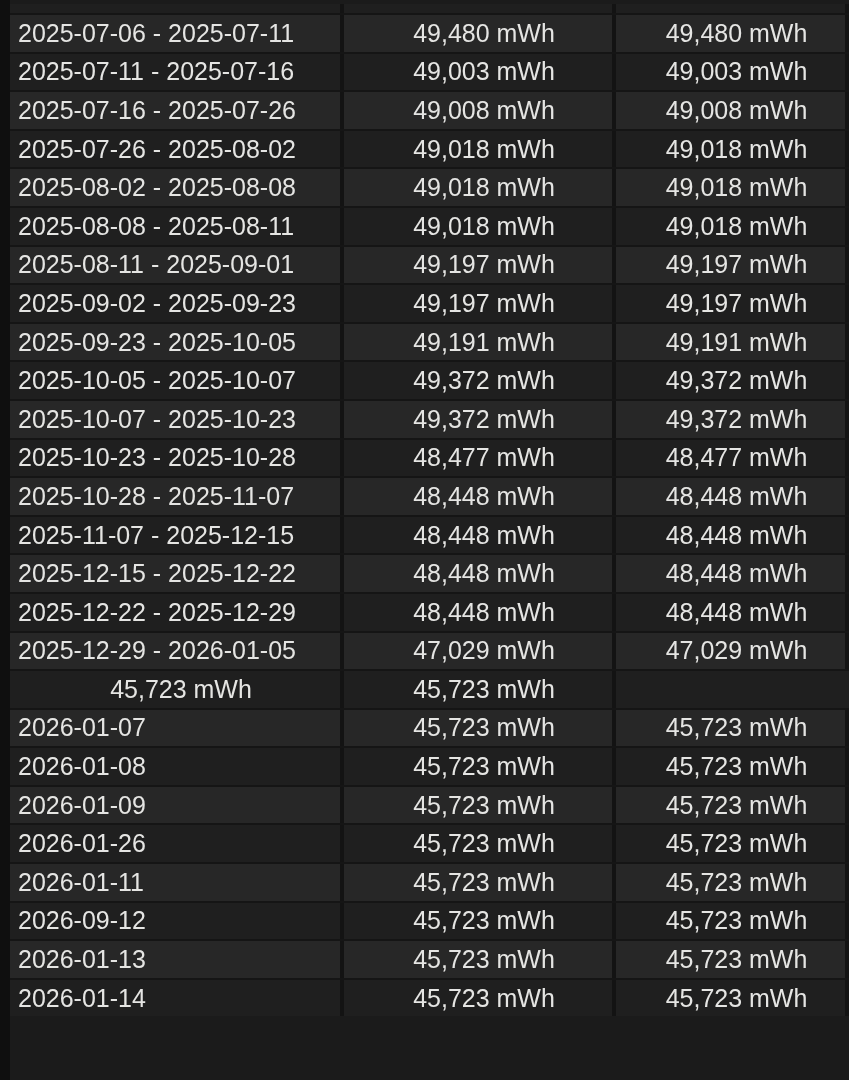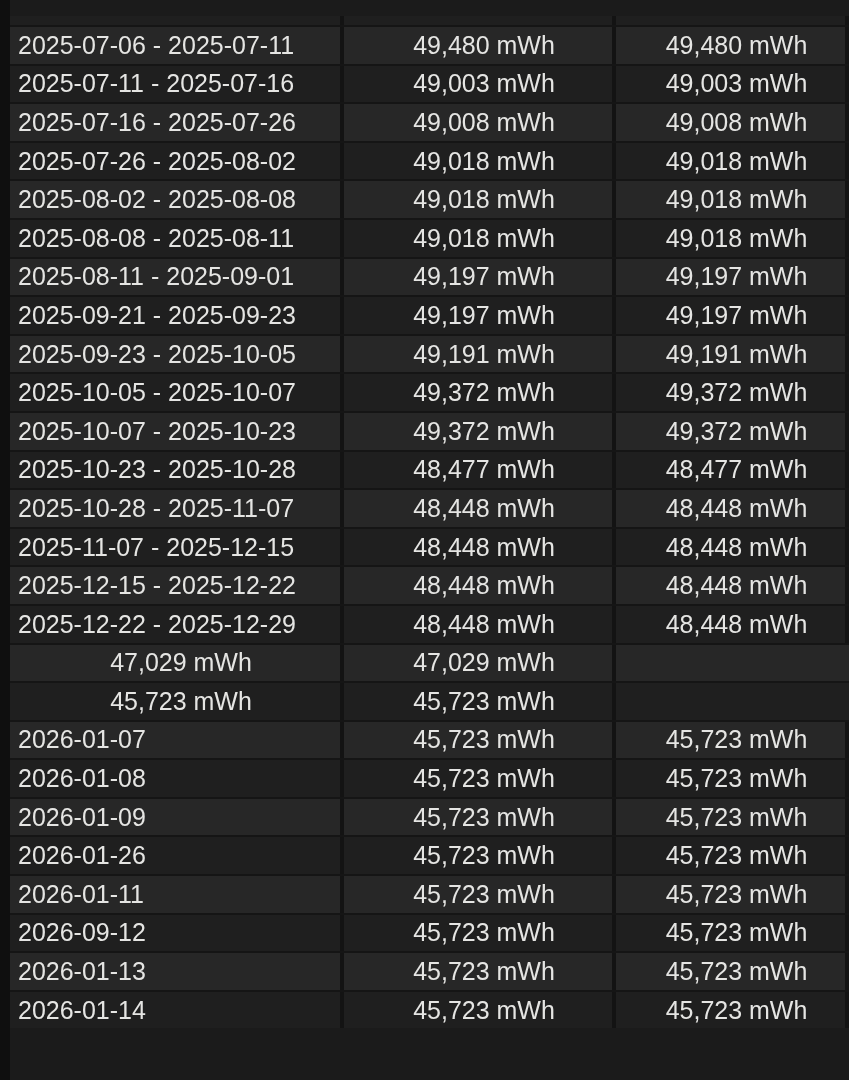--- a/index.html
+++ b/index.html
@@ -19,21 +19,21 @@
     font-family: "Liberation Sans", sans-serif;
   }
   .left-gutter {
     position: absolute;
     left: 0; top: 0;
     width: 10px; height: 1080px;
     background: var(--gutter);
   }
   .energy-table {
     position: absolute;
-    left: 10px; top: 16px;
+    left: 10px; top: 4px;
     width: 839px;
   }
   .row {
     display: grid;
     grid-template-columns: 334px 272px 1fr;
     height: 38.6px;
     border-top: 2px solid var(--separator);
   }
   .row.clipped {
     height: 9px;
@@ -102,21 +102,21 @@
     <div class="cell period">2025-08-08 - 2025-08-11</div>
     <div class="cell value">49,018 mWh</div>
     <div class="cell value">49,018 mWh</div>
   </div>
       <div class="row">
     <div class="cell period">2025-08-11 - 2025-09-01</div>
     <div class="cell value">49,197 mWh</div>
     <div class="cell value">49,197 mWh</div>
   </div>
       <div class="row">
-    <div class="cell period">2025-09-21 - 2025-09-23</div>
+    <div class="cell period">2025-09-02 - 2025-09-23</div>
     <div class="cell value">49,197 mWh</div>
     <div class="cell value">49,197 mWh</div>
   </div>
       <div class="row">
     <div class="cell period">2025-09-23 - 2025-10-05</div>
     <div class="cell value">49,191 mWh</div>
     <div class="cell value">49,191 mWh</div>
   </div>
       <div class="row">
     <div class="cell period">2025-10-05 - 2025-10-07</div>
@@ -147,20 +147,21 @@
     <div class="cell period">2025-12-15 - 2025-12-22</div>
     <div class="cell value">48,448 mWh</div>
     <div class="cell value">48,448 mWh</div>
   </div>
       <div class="row">
     <div class="cell period">2025-12-22 - 2025-12-29</div>
     <div class="cell value">48,448 mWh</div>
     <div class="cell value">48,448 mWh</div>
   </div>
       <div class="row">
+    <div class="cell period">2025-12-29 - 2026-01-05</div>
     <div class="cell value">47,029 mWh</div>
     <div class="cell value">47,029 mWh</div>
   </div>
       <div class="row">
     <div class="cell value">45,723 mWh</div>
     <div class="cell value">45,723 mWh</div>
   </div>
       <div class="row">
     <div class="cell period">2026-01-07</div>
     <div class="cell value">45,723 mWh</div>

